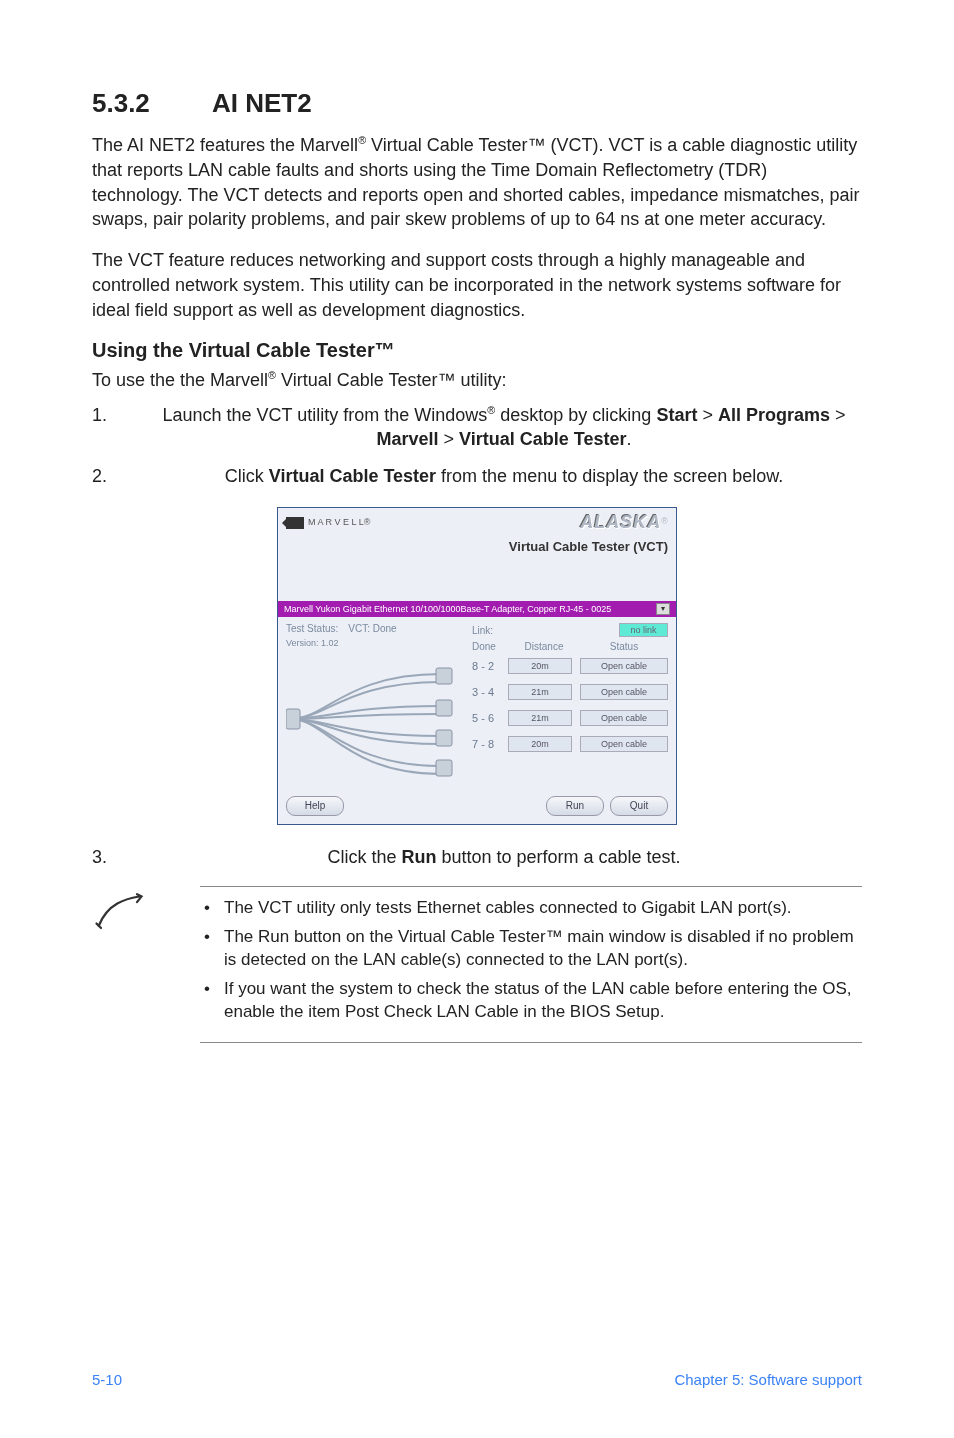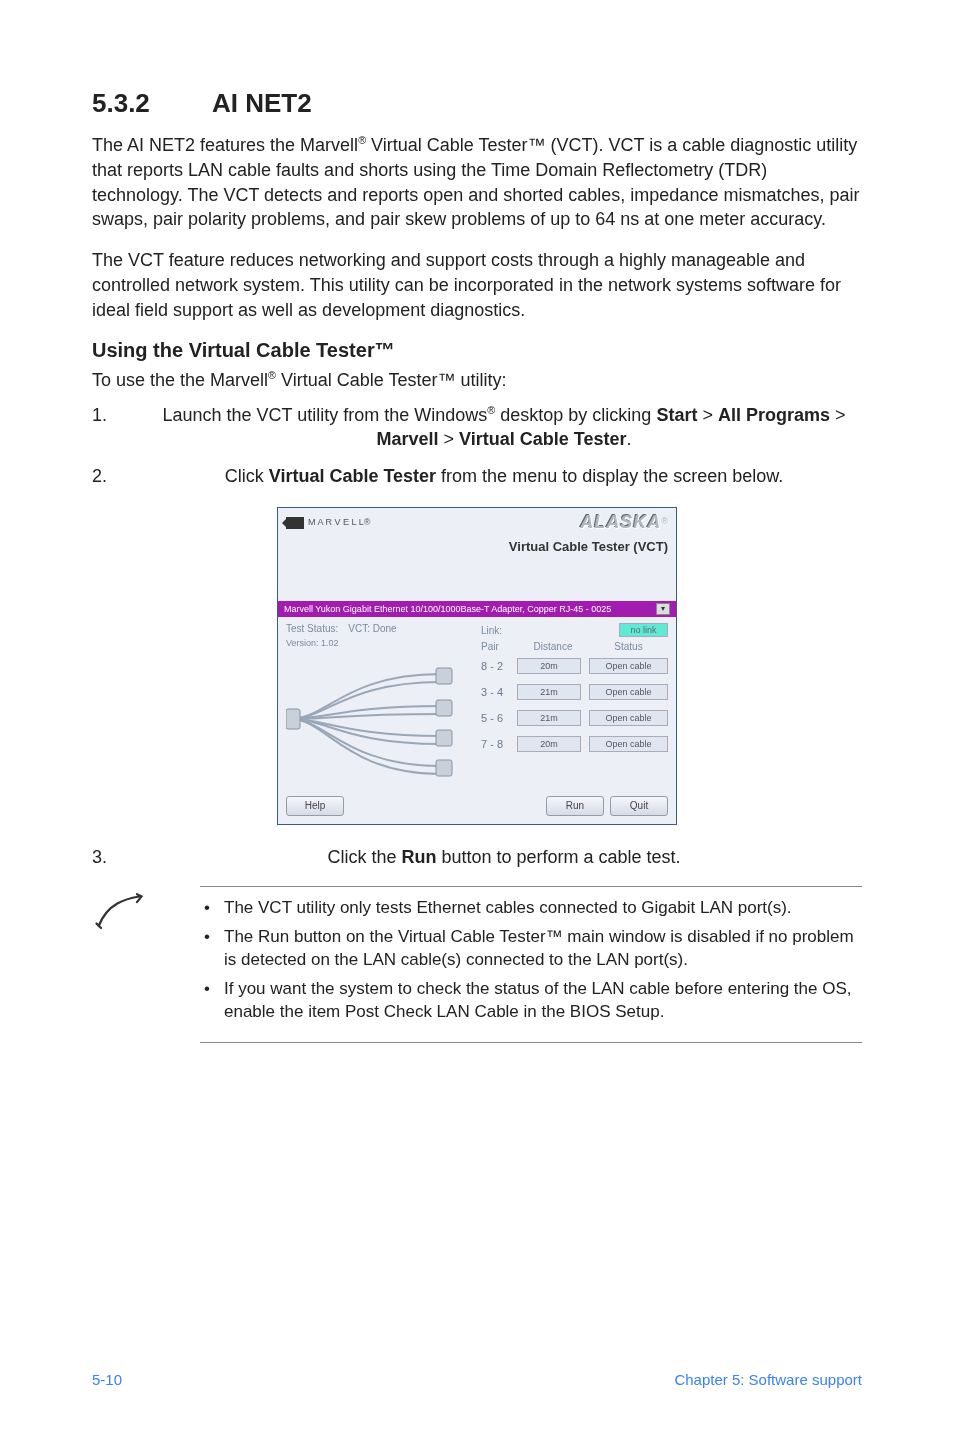--- a/index.html
+++ b/index.html
@@ -21,39 +21,39 @@
   .titlebar-icons span { width: 14px; height: 12px; background: #d9534f; border: 1px solid #a03020; display: inline-block; font-size: 8px; text-align: center; line-height: 10px; color:#fff; }
   .titlebar-icons span.help { background: #3a6adf; border-color:#2a4aa0; }
   .vct-header { display: flex; align-items: center; justify-content: space-between; padding: 4px 8px 6px 8px; }
   .marvell-logo { font-size: 9px; color: #555; }
   .marvell-logo .chip { display:inline-block; width:18px; height:12px; background:#333; margin-right:4px; position:relative; vertical-align:middle; }
   .marvell-logo .chip::before { content:""; position:absolute; left:-4px; top:0; width:0; height:0; border-top:6px solid transparent; border-bottom:6px solid transparent; border-right:6px solid #333; }
   .alaska { font-size: 18px; font-weight: bold; font-style: italic; color: #aeb7c3; text-shadow: 1px 1px 0 #fff, -1px -1px 0 #666; letter-spacing: 1px; }
   .vct-subtitle { text-align: right; font-size: 13px; font-weight: bold; padding: 0 8px 4px 0; color:#333; }
   .vct-bar { background: #a21caf; color: #fff; font-size: 9px; padding: 2px 6px; display: flex; justify-content: space-between; align-items: center; margin-top: 43px; }
   .vct-bar .dd { width: 14px; height: 12px; background:#ddd; border:1px solid #888; color:#333; font-size:8px; text-align:center; line-height:10px; }
-  .vct-body { display: flex; padding: 6px 8px 8px 8px; gap: 15px; position: relative; }
+  .vct-body { display: flex; padding: 6px 8px 8px 8px; gap: 6px; position: relative; }
   .vct-left { width: 180px; }
   .vct-right { flex: 1; }
   .status-row { display: flex; gap: 10px; font-size: 10px; color: #7a8aa0; margin-bottom: 4px; }
   .version-row { font-size: 9px; color: #7a8aa0; margin-bottom: 6px; }
   .cable-diagram { width: 170px; height: 130px; position: relative; }
   .cable-diagram svg { width: 100%; height: 100%; }
   .link-row { display: flex; justify-content: space-between; font-size: 10px; color:#7a8aa0; margin-bottom: 4px; align-items:center; }
   .link-row .field { width: 49px; height: 14px; background:#5eead4; border:1px solid #aab; font-size:9px; text-align:center; line-height:12px; color:#667; }
   .header-row { display: flex; font-size: 10px; color:#7a8aa0; margin-bottom: 6px; }
   .header-row > div:nth-child(1){ width:36px; }
   .header-row > div:nth-child(2){ width:72px; text-align:center; }
   .header-row > div:nth-child(3){ flex:1; text-align:center; }
   .data-row { display: flex; align-items:center; margin-bottom: 10px; }
   .data-row .pair { width:36px; font-size:11px; color:#6a7a8f; }
   .data-row .dist { width:64px; height:16px; background:#e0e6ef; border:1px solid #aab; font-size:9px; text-align:center; line-height:14px; margin-right:8px; color:#556; }
   .data-row .stat { flex:1; height:16px; background:#e0e6ef; border:1px solid #aab; font-size:9px; text-align:center; line-height:14px; color:#556; }
   .vct-footer { display:flex; justify-content:space-between; padding: 4px 8px 8px 8px; }
-  .vct-btn { width:58px; height:20px; background: linear-gradient(#f5f7fa,#d5dce6); border:1px solid #99a; border-radius:3px; font-size:10px; text-align:center; line-height:18px; color:#445; }
+  .vct-btn { width:58px; height:20px; background: linear-gradient(#f5f7fa,#d5dce6); border:1px solid #99a; border-radius:9px; font-size:10px; text-align:center; line-height:18px; color:#445; }
   .vct-footer .right-btns { display:flex; gap:6px; }
   .note-block { display: flex; align-items: flex-start; gap: 16px; margin-top: 4px; border-top: 1px solid #888; border-bottom: 1px solid #888; padding: 10px 0 12px 0; margin-left: 54px; }
   .note-list { list-style: none; }
   .note-list li { font-size: 17px; line-height: 1.35; margin-bottom: 6px; padding-left: 24px; position: relative; }
   .note-list li::before { content: "•"; position: absolute; left: 4px; }
   .footer { position: absolute; bottom: 50px; left: 92px; right: 92px; display: flex; justify-content: space-between; font-size: 15px; color: #3b82f6; align-items: flex-end; }
   .note-outer { display:flex; align-items:flex-start; }
   .note-icon-col { width:54px; flex-shrink:0; padding-top:10px; }
 </style>
 </head>
@@ -125,21 +125,21 @@
               </g>
             </svg>
           </div>
         </div>
         <div class="vct-right">
           <div class="link-row">
             <span>Link:</span>
             <span class="field">no link</span>
           </div>
           <div class="header-row">
-            <div>Pair</div>
+            <div>Done</div>
             <div>Distance</div>
             <div>Status</div>
           </div>
           <div class="data-row">
             <div class="pair">8 - 2</div>
             <div class="dist">20m</div>
             <div class="stat">Open cable</div>
           </div>
           <div class="data-row">
             <div class="pair">3 - 4</div>

